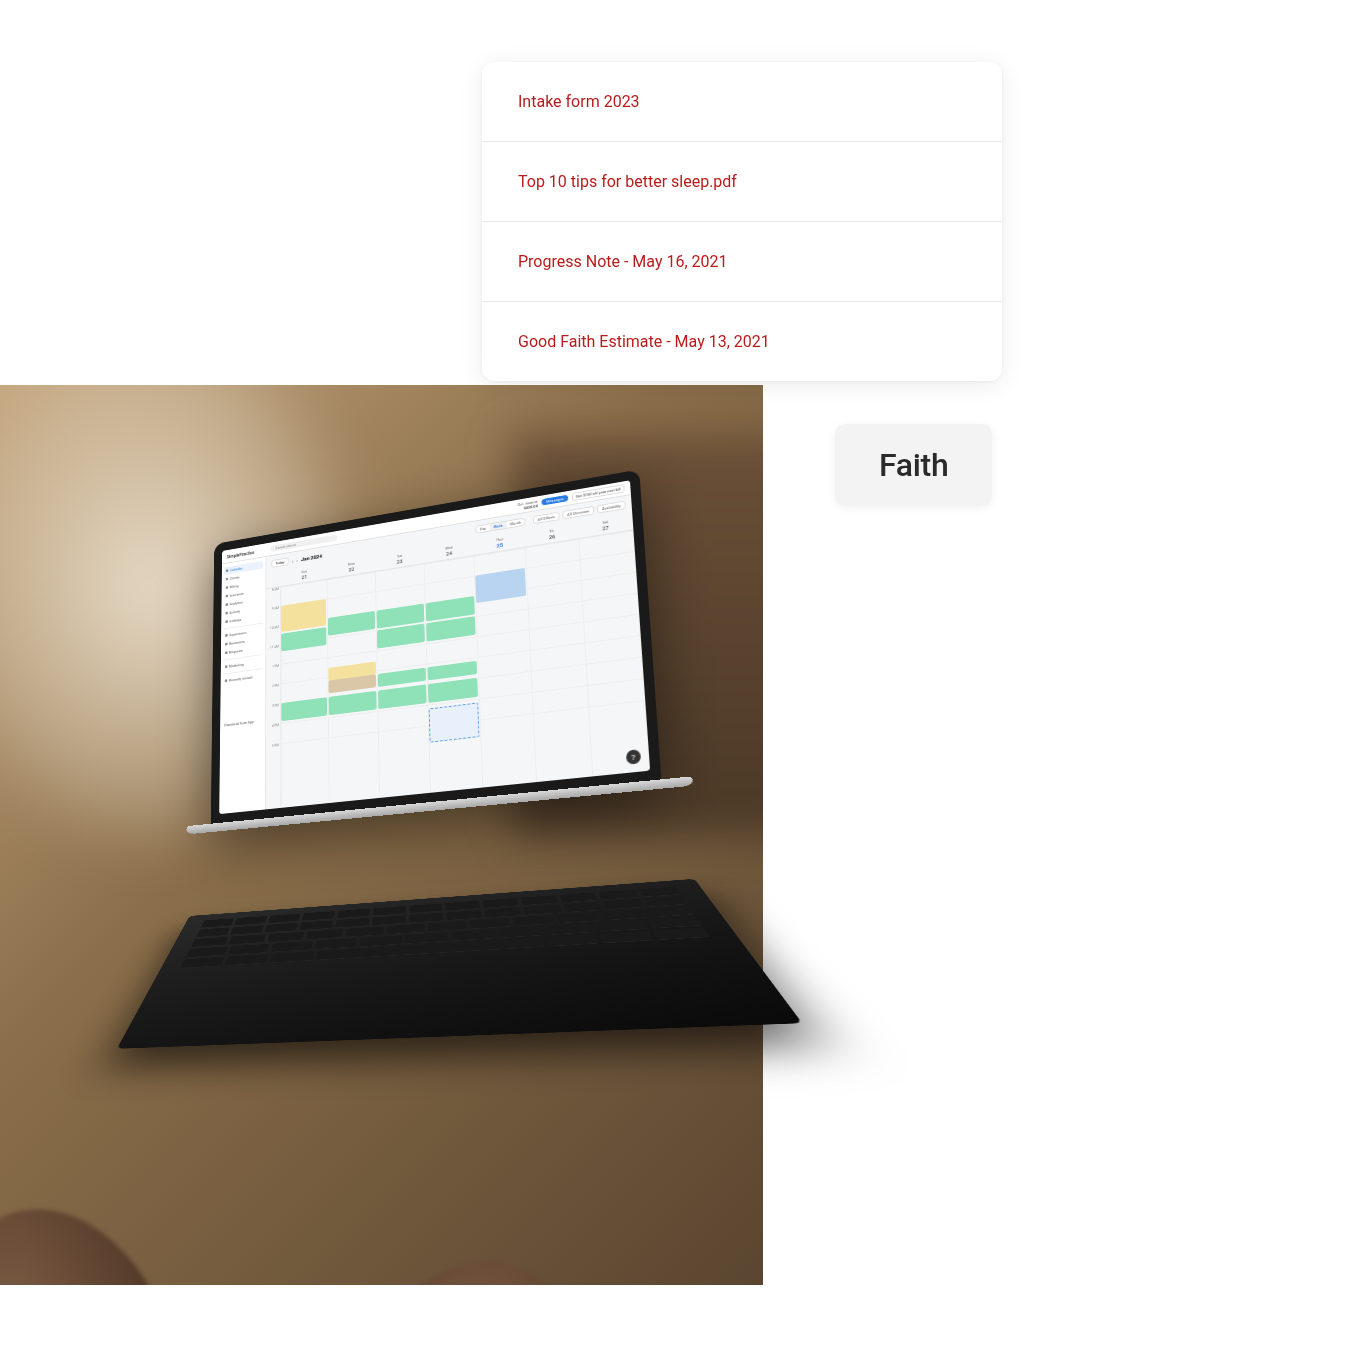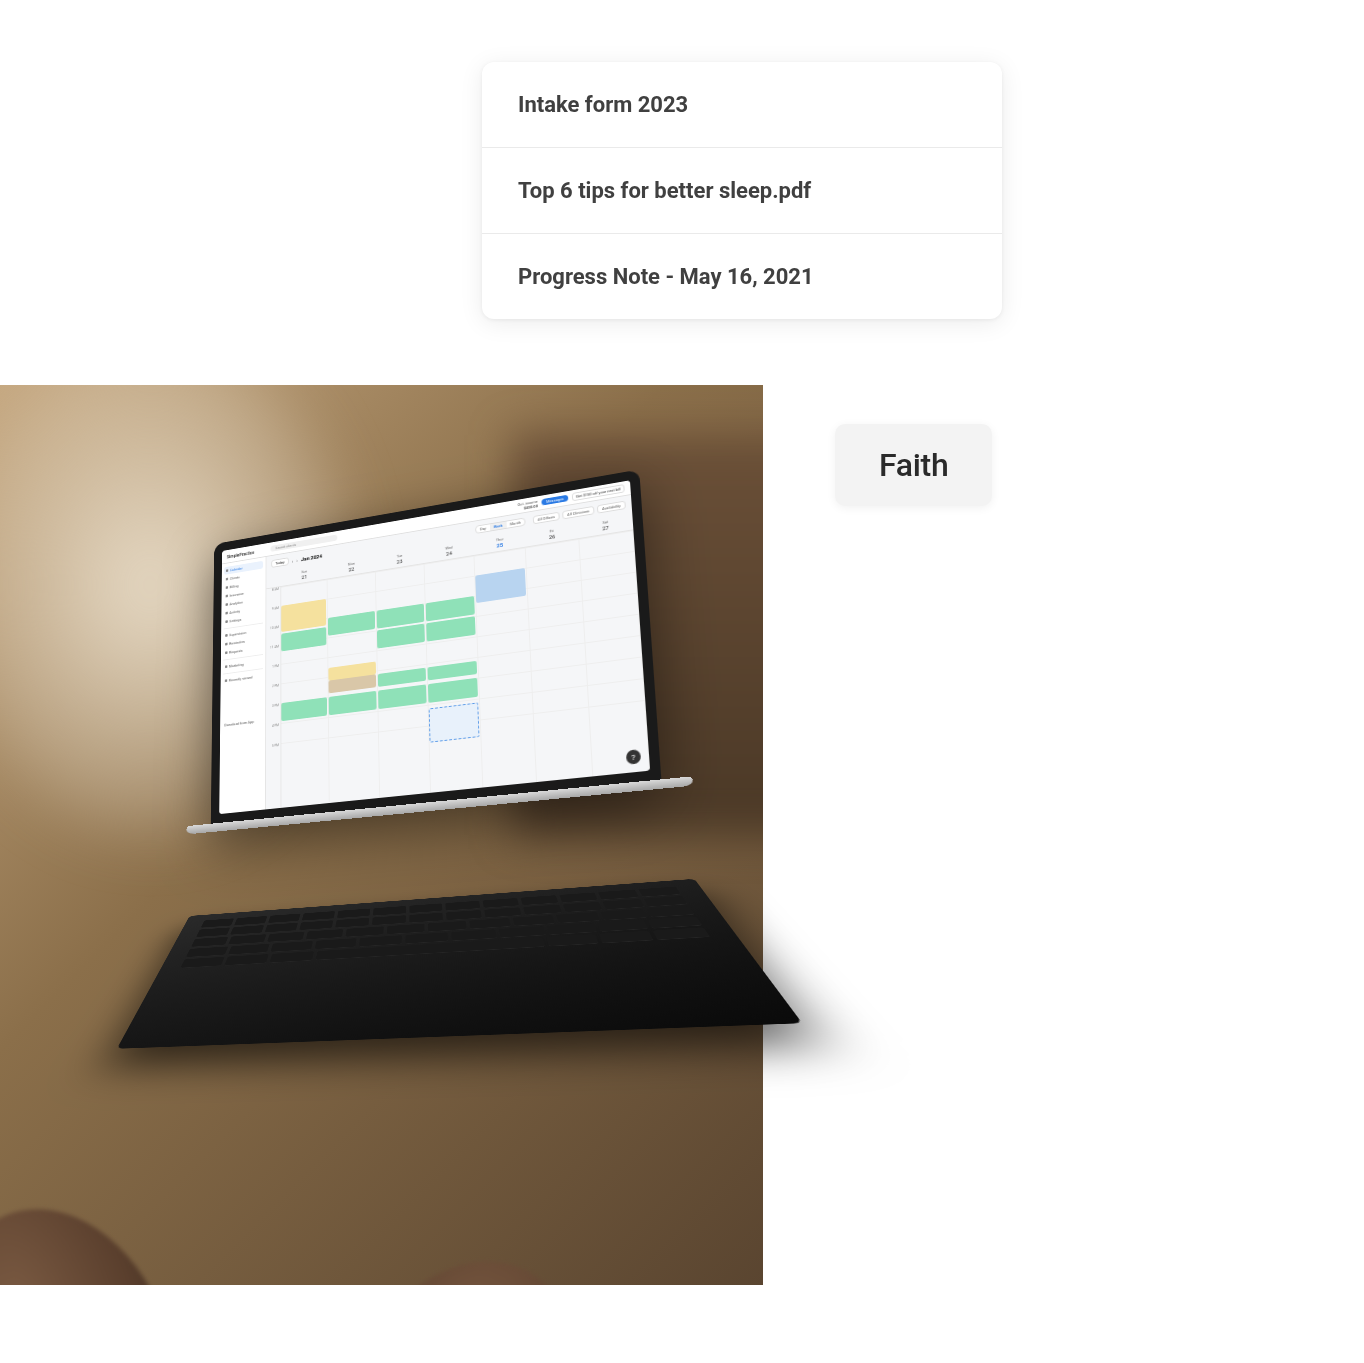--- a/index.html
+++ b/index.html
@@ -390,24 +390,23 @@
       width: 520px;
       background: #fff;
       border-radius: 12px;
       box-shadow: 0 4px 24px rgba(0,0,0,0.08), 0 1px 4px rgba(0,0,0,0.06);
       overflow: hidden;
     }
     
     .doc-item {
       padding: 30px 36px;
       border-bottom: 1px solid #eaeaea;
-      font-size: 22px;
-      color: #404040;
+      font-size: 16px;
+      color: #b91c1c;
       cursor: pointer;
-      font-weight: bold;
     }
     
     .doc-item:last-child {
       border-bottom: none;
     }
     
     
     .upload-btn {
       position: absolute;
       left: 835px;
@@ -678,17 +677,18 @@
           <div class="key"></div>
           <div class="key"></div>
           <div class="key"></div>
         </div>
     </div>
   </div>
 </div>
 
 <div class="doc-card">
   <div class="doc-item">Intake form 2023</div>
-  <div class="doc-item">Top 6 tips for better sleep.pdf</div>
+  <div class="doc-item">Top 10 tips for better sleep.pdf</div>
   <div class="doc-item">Progress Note - May 16, 2021</div>
+  <div class="doc-item">Good Faith Estimate - May 13, 2021</div>
 </div>
 
 <div class="upload-btn">Faith</div>
 
 </body></html>

